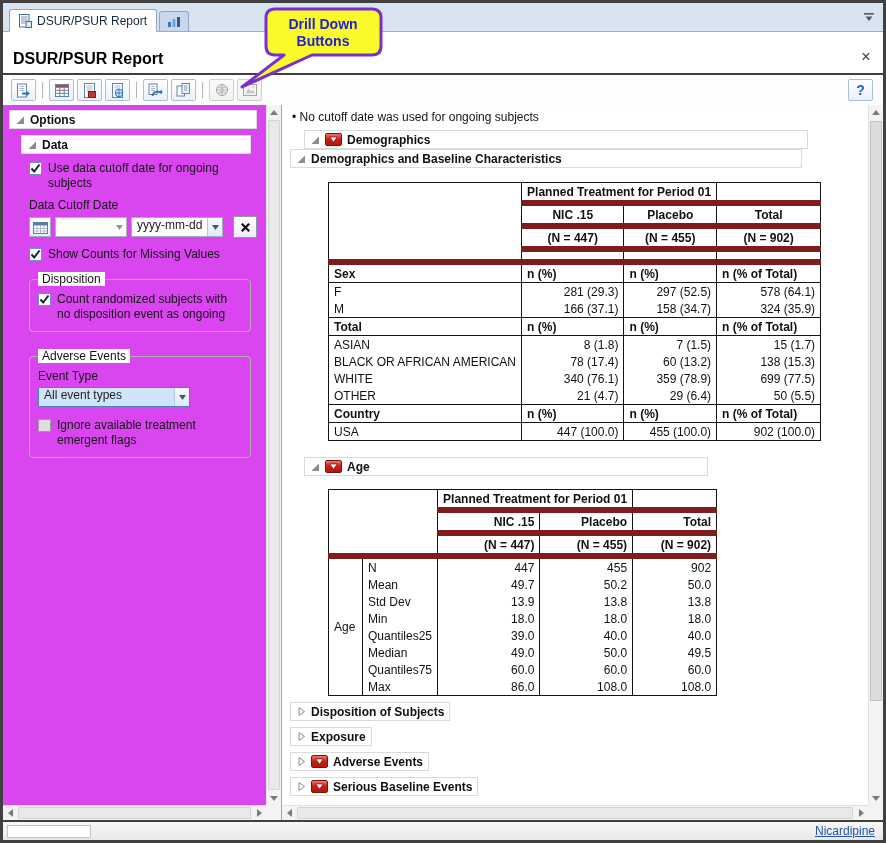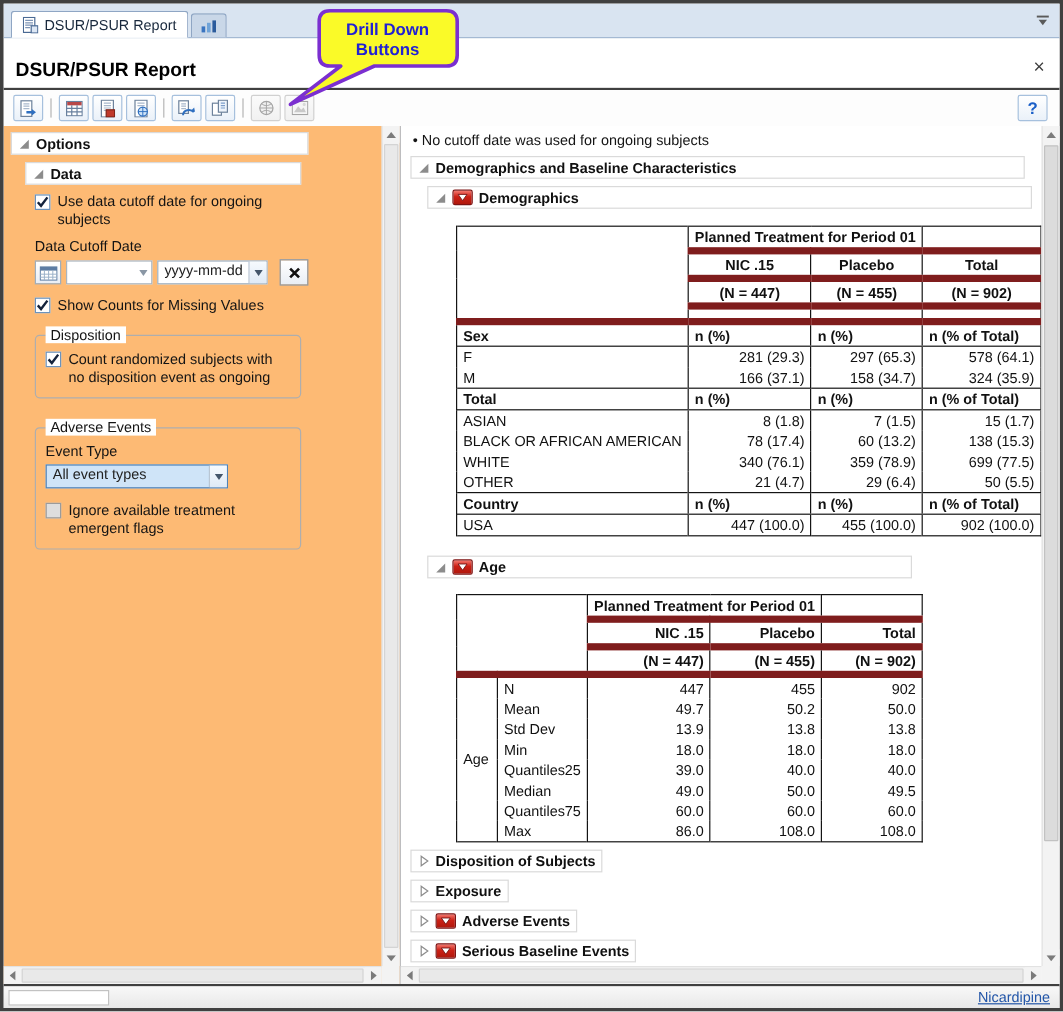--- a/index.html
+++ b/index.html
@@ -30,21 +30,21 @@
         background:linear-gradient(#ffffff,#eaf1f9);display:flex;align-items:center;justify-content:center;
         margin-right:3px;box-sizing:border-box;flex:0 0 auto;}
   .tbtn.disabled{border-color:#c6c6c6;background:linear-gradient(#fbfbfb,#efefef);opacity:.8;}
   .tsep{width:1px;height:16px;background:#b5b5b5;margin:0 6px 0 3px;flex:0 0 auto;}
   .help-btn{margin-left:auto;width:25px;height:22px;border:1px solid #a6c0dd;border-radius:2px;
         background:linear-gradient(#ffffff,#eaf1f9);display:flex;align-items:center;justify-content:center;
         font-weight:bold;color:#1a5fc8;font-size:14px;box-sizing:border-box;}
 
   
   .content{flex:1 1 auto;display:flex;min-height:0;}
-  .left-panel{width:331px;flex:0 0 auto;position:relative;border-right:1px solid #9aa7b8;background:#fdba74;box-sizing:border-box;}
+  .left-panel{width:279px;flex:0 0 auto;position:relative;border-right:1px solid #9aa7b8;background:#d946ef;box-sizing:border-box;}
   .left-inner{position:absolute;left:0;top:0;right:15px;bottom:15px;overflow:hidden;padding:5px 4px 0 6px;}
   .right-panel{flex:1 1 auto;position:relative;background:#fff;}
   .right-inner{position:absolute;left:0;top:0;right:15px;bottom:15px;overflow:hidden;padding:3px 0 0 8px;}
 
   
   .vscroll{position:absolute;top:0;right:0;bottom:15px;width:15px;background:#f3f3f3;border-left:1px solid #e2e2e2;box-sizing:border-box;}
   .hscroll{position:absolute;left:0;bottom:0;right:15px;height:15px;background:#f3f3f3;border-top:1px solid #e2e2e2;box-sizing:border-box;}
   .sb-corner{position:absolute;right:0;bottom:0;width:15px;height:15px;background:#f3f3f3;}
   .sb-btn{position:absolute;width:14px;height:14px;display:flex;align-items:center;justify-content:center;background:#f3f3f3;}
   .vscroll .up{top:0;left:0;} .vscroll .down{bottom:0;left:0;}
@@ -380,43 +380,43 @@
     </div>
 
     <div class="right-panel">
       <div class="right-inner">
 
         <div class="note">
           <span>•</span>
           <span>No cutoff date was used for ongoing subjects</span>
         </div>
 
-        <div class="outline-row" style="width:512px">
-          <span class="tri">
-              <svg width="10" height="10" viewBox="0 0 10 10">
-                <polygon points="9,1.5 9,9 1.5,9" fill="#8c8c8c"></polygon>
-              </svg>
-            </span>
-          <span class="outline-title">Demographics and Baseline Characteristics</span>
-        </div>
-
         <div class="outline-row" style="width:504px;margin:6px 0 0 14px">
           <span class="tri">
               <svg width="10" height="10" viewBox="0 0 10 10">
                 <polygon points="9,1.5 9,9 1.5,9" fill="#8c8c8c"></polygon>
               </svg>
             </span>
           <span class="drill">
               <svg width="9" height="7" viewBox="0 0 9 7">
                 <polygon points="0.8,1 8.2,1 4.5,6.2" fill="#ffffff" stroke="#6b0e0e" stroke-width="0.7"></polygon>
               </svg>
             </span>
           <span class="outline-title">Demographics</span>
         </div>
 
+        <div class="outline-row" style="width:512px">
+          <span class="tri">
+              <svg width="10" height="10" viewBox="0 0 10 10">
+                <polygon points="9,1.5 9,9 1.5,9" fill="#8c8c8c"></polygon>
+              </svg>
+            </span>
+          <span class="outline-title">Demographics and Baseline Characteristics</span>
+        </div>
+
         <div style="margin:14px 0 0 38px">
             <table class="jmp-table">
               <colgroup>
                 <col style="width:178px">
                 <col style="width:94px">
                 <col style="width:85px">
                 <col style="width:104px">
               </colgroup>
               <tbody>
                 <tr class="hb">
@@ -441,21 +441,21 @@
                 </tr>
                 <tr class="ghead">
                   <td class="l">Sex</td>
                   <td class="l">n (%)</td>
                   <td class="l">n (%)</td>
                   <td class="l">n (% of Total)</td>
                 </tr>
                 <tr>
                   <td class="l">F</td>
                   <td class="r">281 (29.3)</td>
-                  <td class="r">297 (65.3)</td>
+                  <td class="r">297 (52.5)</td>
                   <td class="r">578 (64.1)</td>
                 </tr>
                 <tr>
                   <td class="l">M</td>
                   <td class="r">166 (37.1)</td>
                   <td class="r">158 (34.7)</td>
                   <td class="r">324 (35.9)</td>
                 </tr>
                 <tr class="ghead">
                   <td class="l">Total</td>

